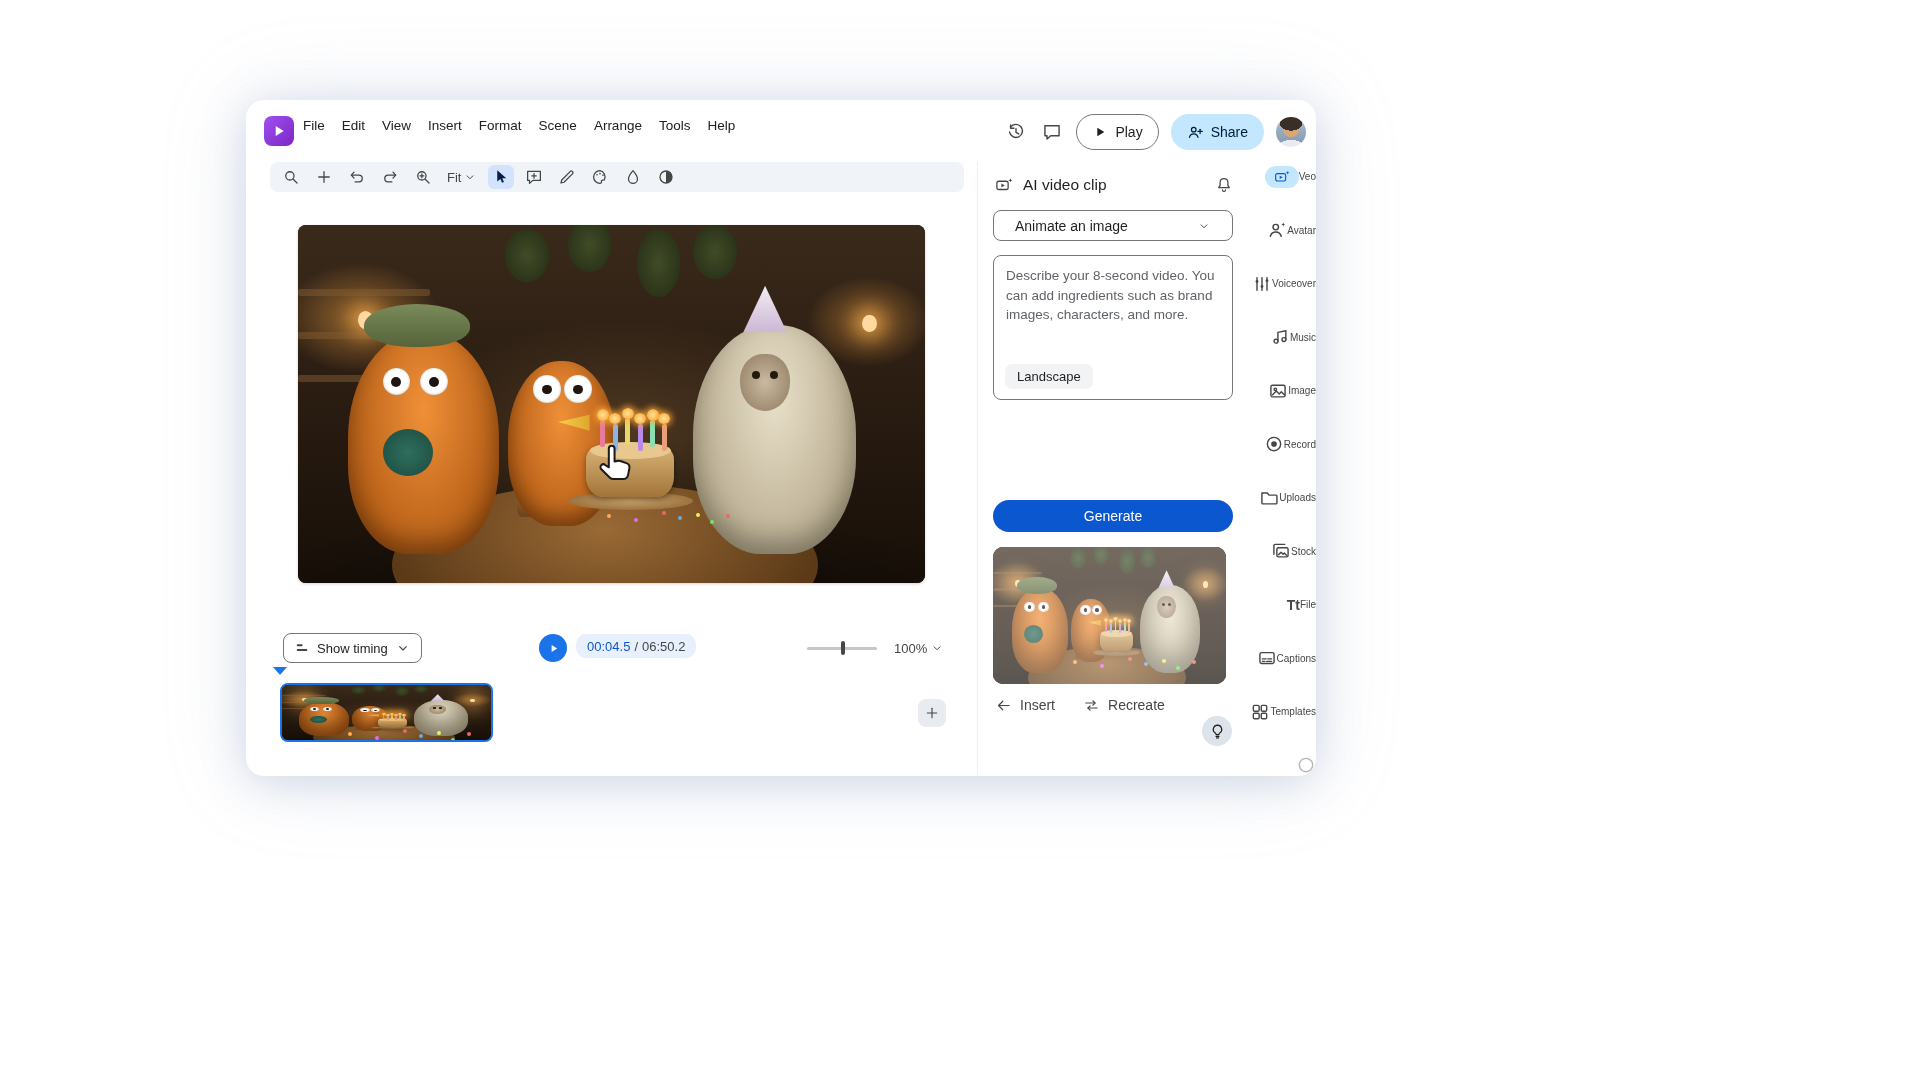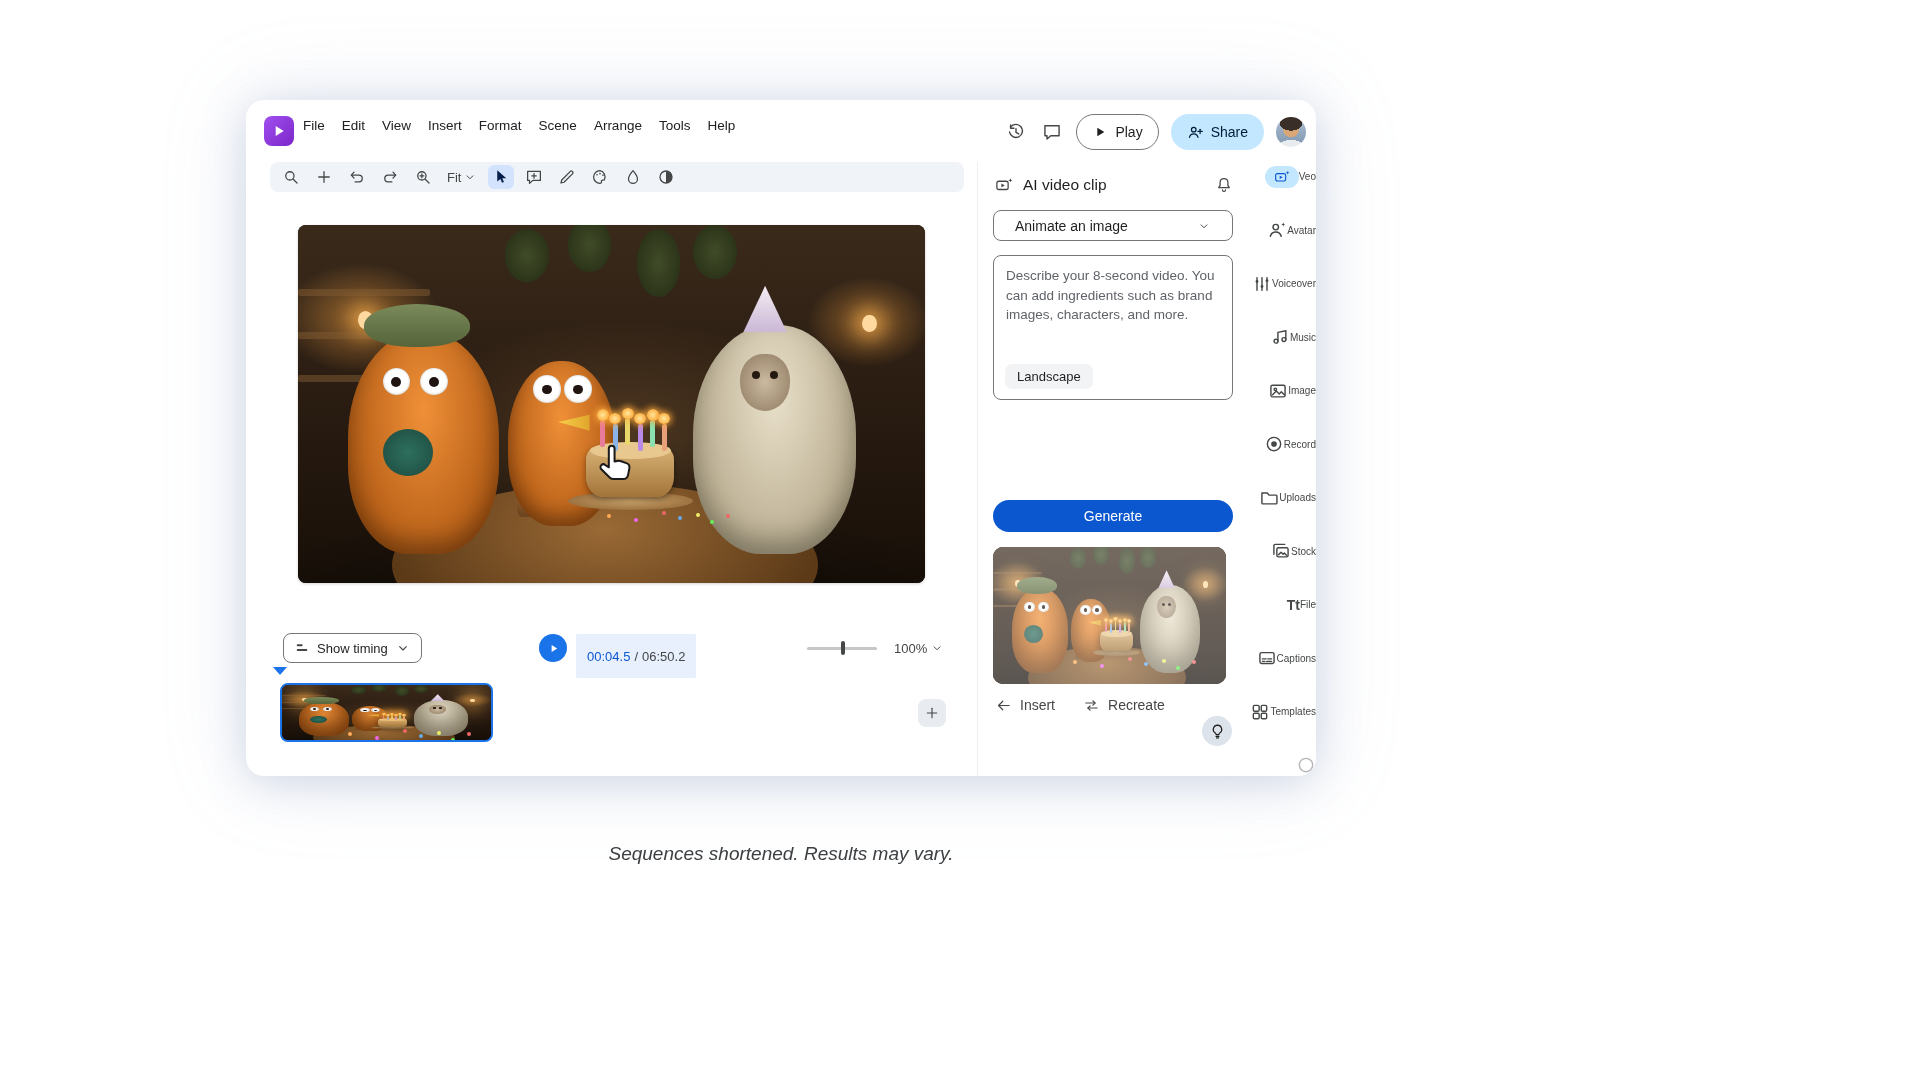--- a/index.html
+++ b/index.html
@@ -113,22 +113,22 @@
   .sc-conf{left:58%;top:80%;width:4px;height:4px;border-radius:50%;background:#e66;
         box-shadow:16px 5px 0 #6ae,34px 2px 0 #ee6,-28px 7px 0 #e6e,48px 9px 0 #6e5,-55px 3px 0 #fa5,64px 3px 0 #e66}
 
   
   .show-timing{position:absolute;left:37px;top:533px;height:30px;display:flex;align-items:center;gap:7px;
         padding:1px 10px;border:1px solid #747775;border-radius:8px;font-size:13px;color:#1f1f1f;cursor:pointer;background:#fff}
   .show-timing svg{width:16px;height:16px;color:#444746}
   .play-circle{position:absolute;left:293px;top:534px;width:28px;height:28px;border-radius:50%;background:#1a73e8;
         display:flex;align-items:center;justify-content:center;color:#fff;cursor:pointer}
   .play-circle svg{width:15px;height:15px}
-  .timecode{position:absolute;left:330px;top:534px;height:44px;display:flex;align-items:center;
-        padding:0 11px;border-radius:1px;background:#e8f0fe;font-size:13px}
+  .timecode{position:absolute;left:330px;top:534px;height:24px;display:flex;align-items:center;
+        padding:0 11px;border-radius:10px;background:#e8f0fe;font-size:13px}
   .tc-current{color:#0b57d0;font-weight:500}
   .tc-sep{color:#444746;margin:0 4px}
   .tc-total{color:#444746}
   .zoom-slider{position:absolute;left:561px;top:541px;width:70px;height:14px;cursor:pointer}
   .zs-track{position:absolute;left:0;top:6px;width:100%;height:3px;background:#c4c7c5;border-radius:2px}
   .zs-thumb{position:absolute;left:34px;top:0;width:4px;height:14px;background:#444746;border-radius:2px}
   .zoom-pct{position:absolute;left:648px;top:534px;height:28px;display:flex;align-items:center;gap:3px;
         font-size:13px;color:#444746;cursor:pointer}
 
   
@@ -654,14 +654,13 @@
         <span class="rail-icon">
           <svg class="i" viewBox="0 0 24 24">
               <circle cx="12" cy="12" r="8"></circle>
             </svg>
         </span>
       </div>
     </aside>
 
   </div>
 
-  <div class="footer-caption">Sequences shortened. Results may vary.</div>
 </div>
 
 </body></html>

